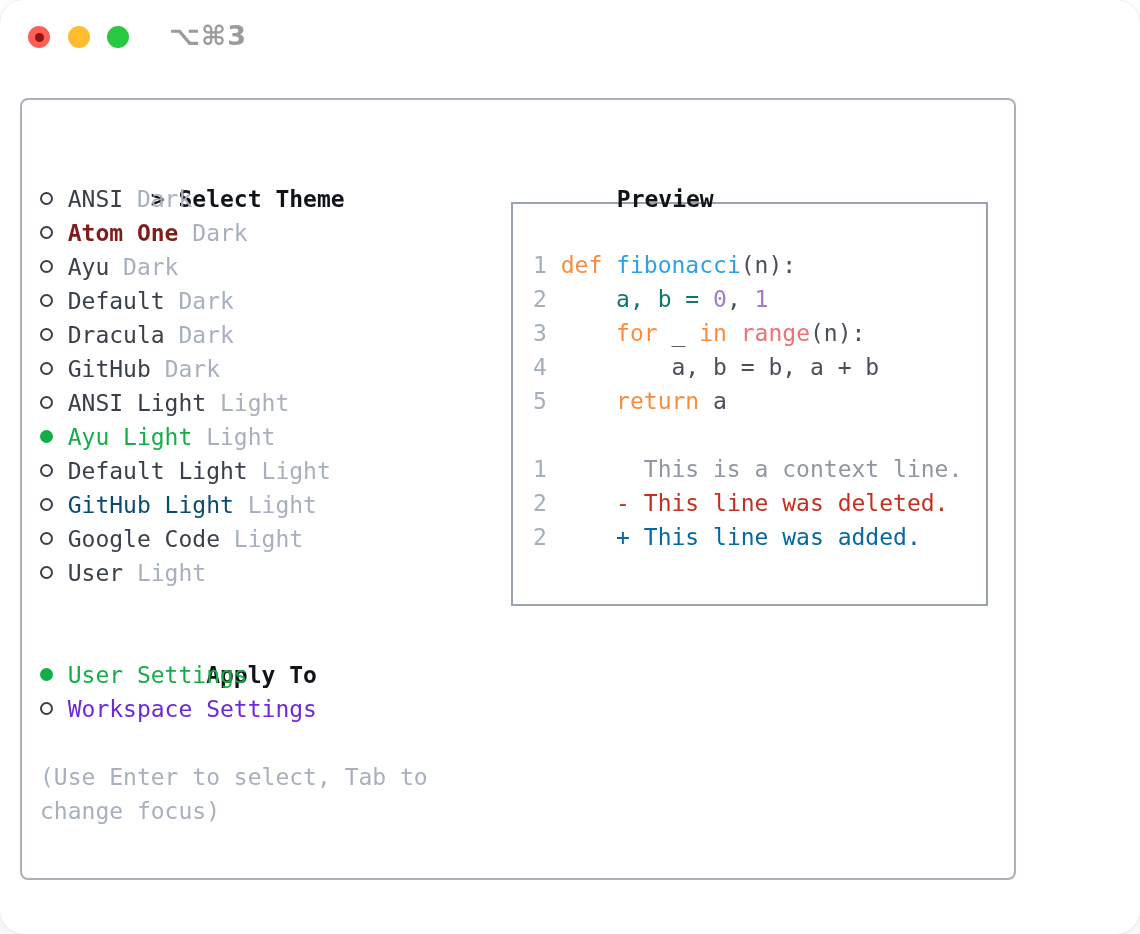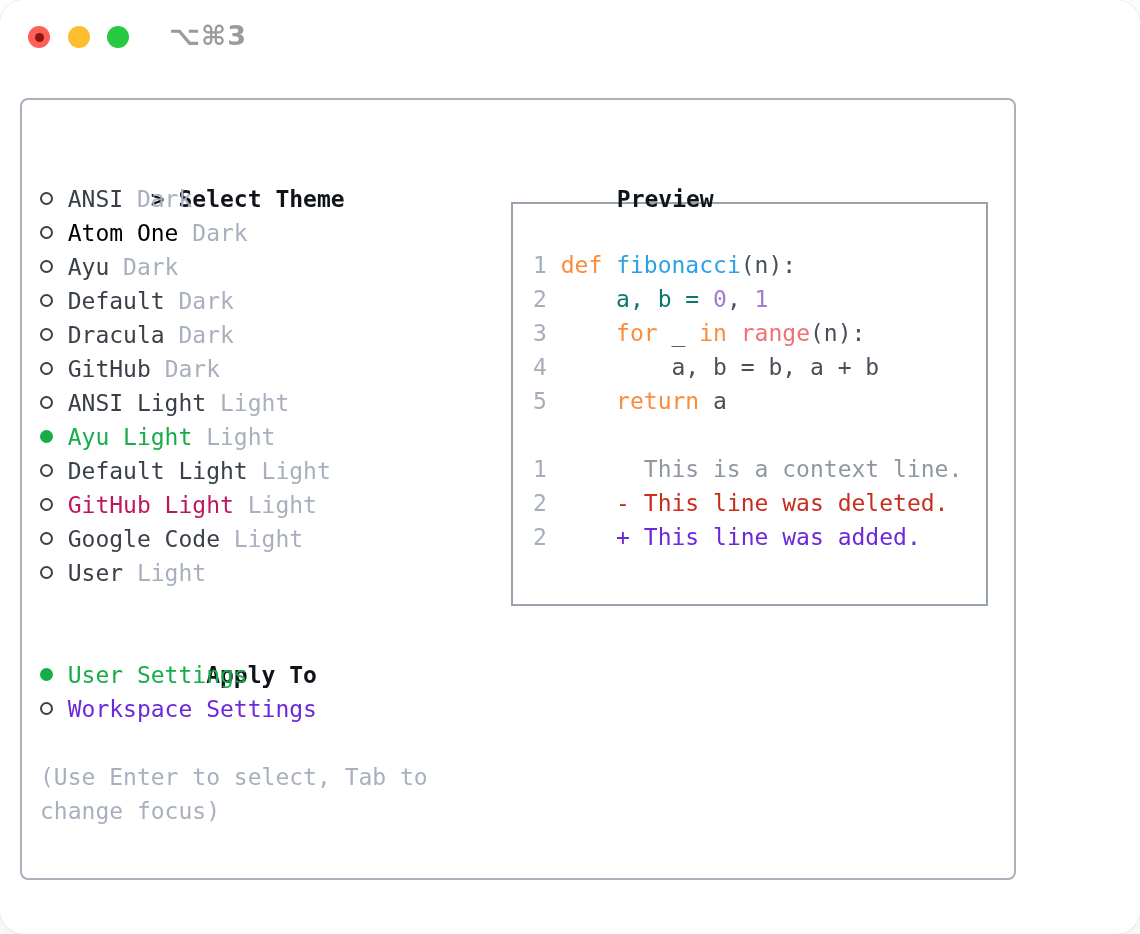--- a/index.html
+++ b/index.html
@@ -71,29 +71,29 @@
   </div>
 
   <div class="tui-box">
 
     <div class="left-col">
       <div class="row">
         <span class="gutter prompt">&gt;</span><span class="heading">Select Theme</span>
       </div>
       <div id="theme-list">
           <div class="row"><span class="gutter"><span class="circle"></span></span><span class="name" style="color: rgb(58, 64, 73);">ANSI</span><span class="variant" style="color: rgb(168, 176, 189);">Dark</span></div>
-          <div class="row"><span class="gutter"><span class="circle"></span></span><span class="name" style="color: #000000;">Atom One</span><span class="variant" style="color: rgb(168, 176, 189);">Dark</span></div>
+          <div class="row"><span class="gutter"><span class="circle"></span></span><span class="name" style="color: #7f1d1d; font-weight: bold;">Atom One</span><span class="variant" style="color: rgb(168, 176, 189);">Dark</span></div>
           <div class="row"><span class="gutter"><span class="circle"></span></span><span class="name" style="color: rgb(58, 64, 73);">Ayu</span><span class="variant" style="color: rgb(168, 176, 189);">Dark</span></div>
           <div class="row"><span class="gutter"><span class="circle"></span></span><span class="name" style="color: rgb(58, 64, 73);">Default</span><span class="variant" style="color: rgb(168, 176, 189);">Dark</span></div>
           <div class="row"><span class="gutter"><span class="circle"></span></span><span class="name" style="color: rgb(58, 64, 73);">Dracula</span><span class="variant" style="color: rgb(168, 176, 189);">Dark</span></div>
           <div class="row"><span class="gutter"><span class="circle"></span></span><span class="name" style="color: rgb(58, 64, 73);">GitHub</span><span class="variant" style="color: rgb(168, 176, 189);">Dark</span></div>
           <div class="row"><span class="gutter"><span class="circle"></span></span><span class="name" style="color: rgb(58, 64, 73);">ANSI Light</span><span class="variant" style="color: rgb(168, 176, 189);">Light</span></div>
           <div class="row"><span class="gutter"><span class="circle" style="background: rgb(22, 173, 73); border-color: rgb(22, 173, 73);"></span></span><span class="name" style="color: rgb(22, 173, 73);">Ayu Light</span><span class="variant" style="color: rgb(168, 176, 189);">Light</span></div>
           <div class="row"><span class="gutter"><span class="circle"></span></span><span class="name" style="color: rgb(58, 64, 73);">Default Light</span><span class="variant" style="color: rgb(168, 176, 189);">Light</span></div>
-          <div class="row"><span class="gutter"><span class="circle"></span></span><span class="name" style="color: #be185d; text-align: right;">GitHub Light</span><span class="variant" style="color: rgb(168, 176, 189);">Light</span></div>
+          <div class="row"><span class="gutter"><span class="circle"></span></span><span class="name" style="color: #0c4a6e; text-align: right;">GitHub Light</span><span class="variant" style="color: rgb(168, 176, 189);">Light</span></div>
           <div class="row"><span class="gutter"><span class="circle"></span></span><span class="name" style="color: rgb(58, 64, 73);">Google Code</span><span class="variant" style="color: rgb(168, 176, 189);">Light</span></div>
           <div class="row"><span class="gutter"><span class="circle"></span></span><span class="name" style="color: rgb(58, 64, 73);">User</span><span class="variant" style="color: rgb(168, 176, 189);">Light</span></div>
         </div>
 
       <div class="apply-block">
         <div class="row">
           <span class="gutter"> </span><span class="heading">Apply To</span>
         </div>
         <div id="apply-list">
             <div class="row"><span class="gutter"><span class="circle" style="background: rgb(22, 173, 73); border-color: rgb(22, 173, 73);"></span></span><span class="name" style="color: rgb(22, 173, 73);">User Settings</span></div>
@@ -110,18 +110,18 @@
       </div>
       <div class="preview-box" id="preview-box">
           <div class="code-line"><span style="color: rgb(166, 174, 185);">1</span><span style="color: rgb(72, 79, 88);"> </span><span style="color: rgb(249, 141, 61);">def</span><span style="color: rgb(72, 79, 88);"> </span><span style="color: rgb(44, 161, 228);">fibonacci</span><span style="color: rgb(72, 79, 88);">(n):</span></div>
           <div class="code-line"><span style="color: rgb(166, 174, 185);">2</span><span style="color: #0f766e;">     a, b = </span><span style="color: rgb(163, 122, 204);">0</span><span style="color: rgb(72, 79, 88);">, </span><span style="color: rgb(163, 122, 204);">1</span></div>
           <div class="code-line"><span style="color: rgb(166, 174, 185);">3</span><span style="color: rgb(72, 79, 88);">     </span><span style="color: rgb(249, 141, 61);">for</span><span style="color: rgb(72, 79, 88);"> _ </span><span style="color: rgb(249, 141, 61);">in</span><span style="color: rgb(72, 79, 88);"> </span><span style="color: rgb(240, 113, 113);">range</span><span style="color: rgb(72, 79, 88);">(n):</span></div>
           <div class="code-line"><span style="color: rgb(166, 174, 185);">4</span><span style="color: rgb(72, 79, 88);">         a, b = b, a + b</span></div>
           <div class="code-line"><span style="color: rgb(166, 174, 185);">5</span><span style="color: rgb(72, 79, 88);">     </span><span style="color: rgb(249, 141, 61);">return</span><span style="color: rgb(72, 79, 88);"> a</span></div>
           <div class="code-line">&nbsp;</div>
           <div class="code-line"><span style="color: rgb(166, 174, 185);">1</span><span style="color: rgb(144, 151, 160); margin-top: 16px;">       This is a context line.</span></div>
           <div class="code-line"><span style="color: rgb(166, 174, 185);">2</span><span style="color: rgb(72, 79, 88);">     </span><span style="color: rgb(198, 47, 31);">- This line was deleted.</span></div>
-          <div class="code-line"><span style="color: rgb(166, 174, 185);">2</span><span style="color: rgb(72, 79, 88);">     </span><span style="color: #6d28d9;">+ This line was added.</span></div>
+          <div class="code-line"><span style="color: rgb(166, 174, 185);">2</span><span style="color: rgb(72, 79, 88);">     </span><span style="color: #0369a1;">+ This line was added.</span></div>
         </div>
     </div>
 
   </div>
 </div>
 
 </body></html>

